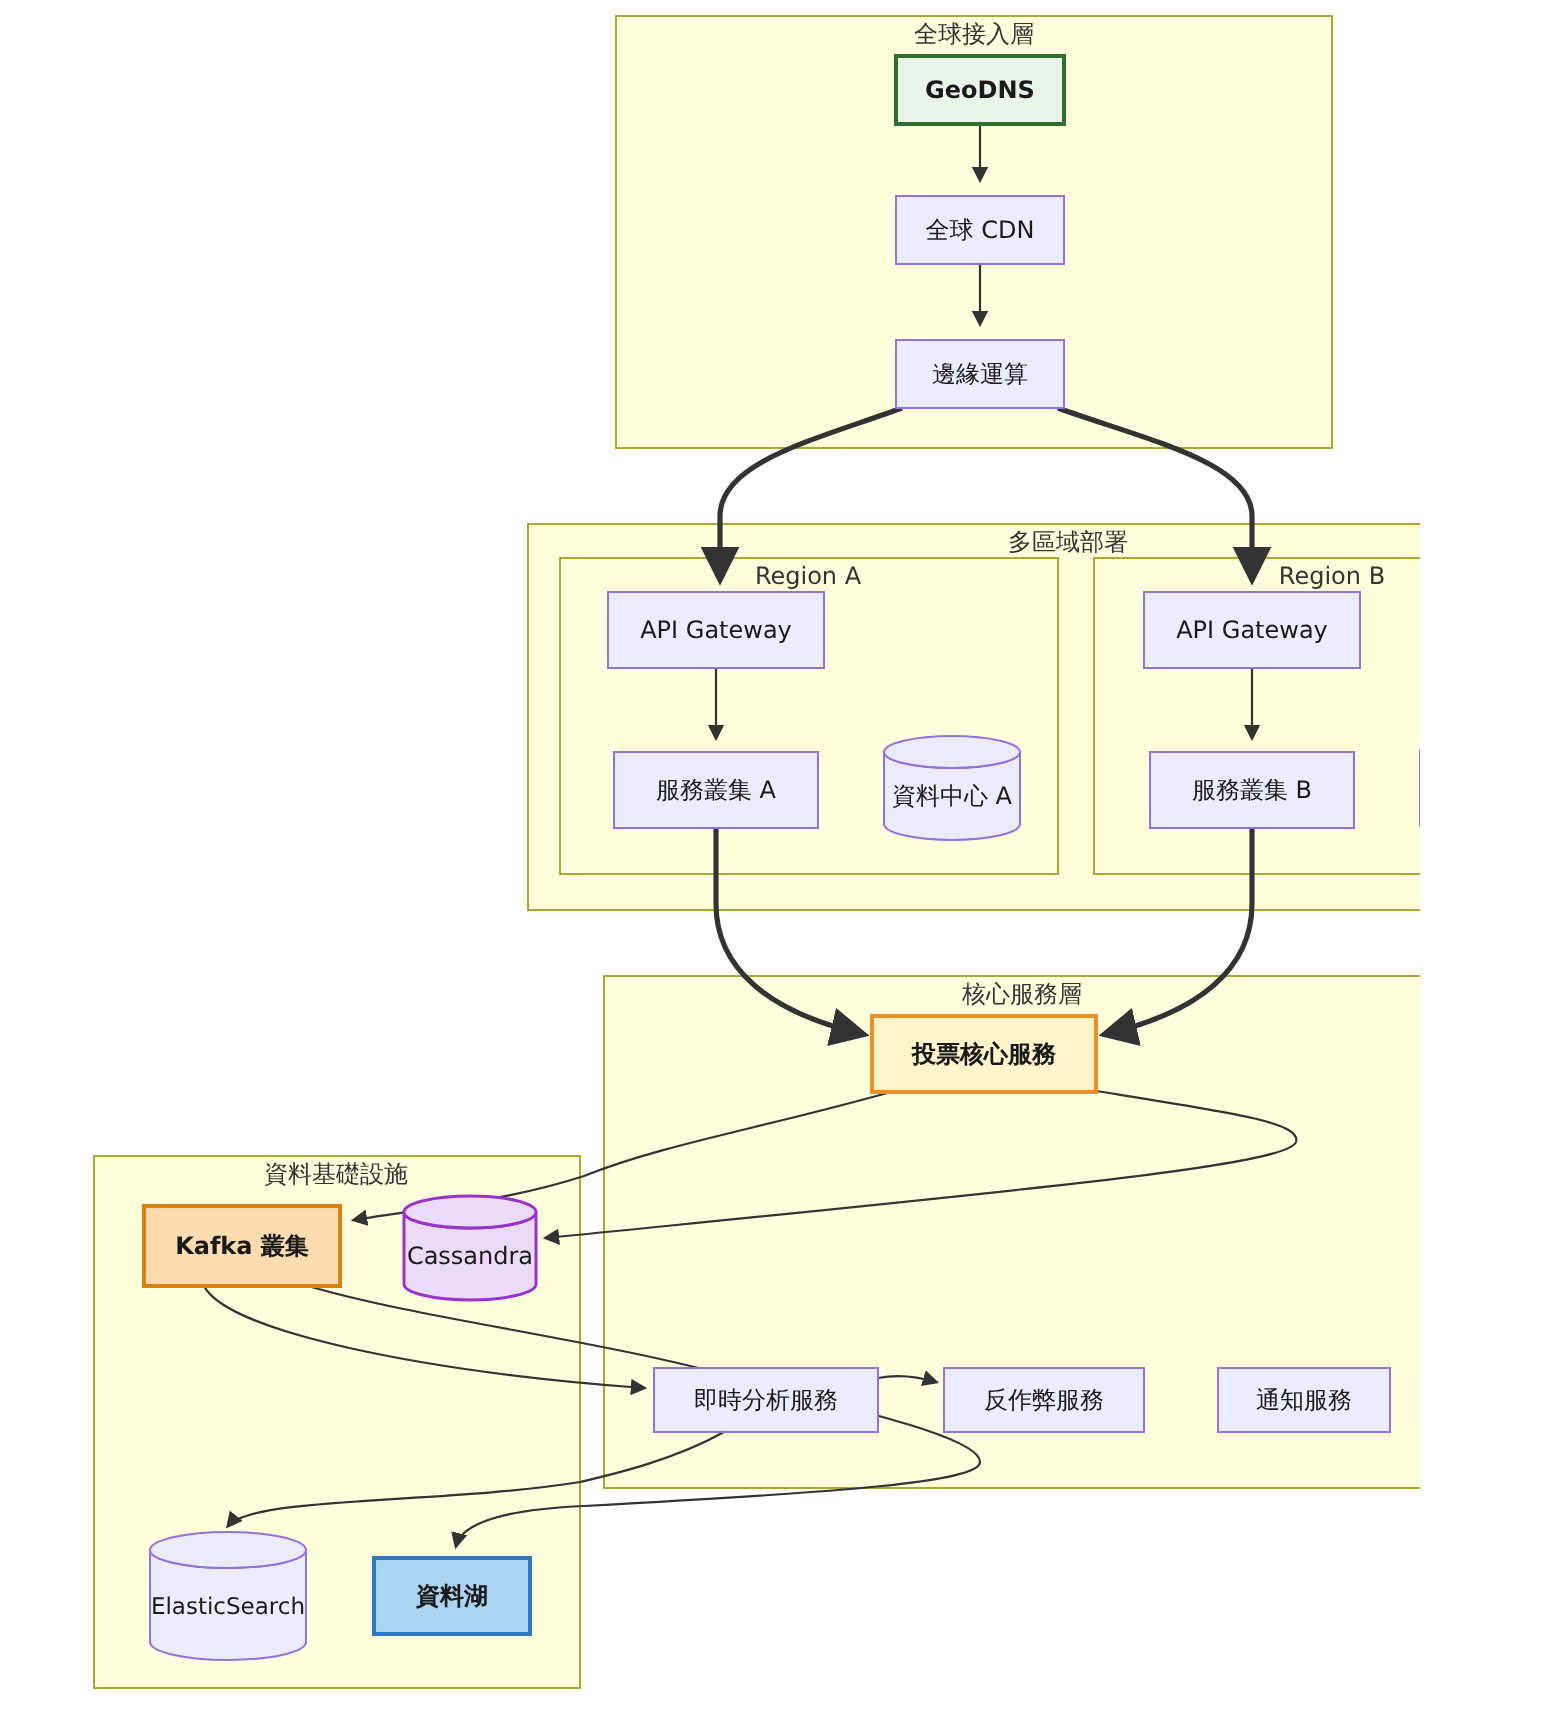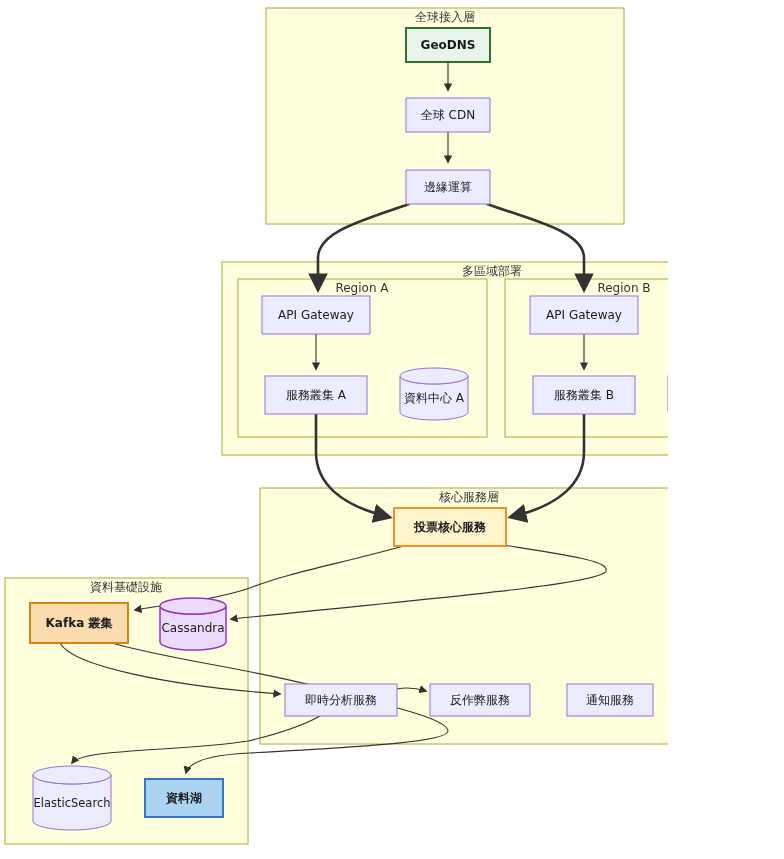--- a/index.html
+++ b/index.html
@@ -1,17 +1,17 @@
 <!DOCTYPE html>
 <html><head>
 <meta charset="utf-8">
 <style>
   html,body{margin:0;padding:0;background:#ffffff;}
   .stage{position:relative;width:668px;height:859px;background:#ffffff;overflow:hidden;
-         font-family:"DejaVu Sans","Liberation Sans",sans-serif;}
+         font-family:"DejaVu Sans","Liberation Sans",sans-serif;padding-left:42px;}
   svg text{font-family:"DejaVu Sans","Liberation Sans",sans-serif;font-size:12px;fill:#1a1a1a;}
   .sg      {fill:#ffffde;stroke:#aaaa33;stroke-width:1;}
   .sg-title{font-size:12px;fill:#333333;}
   .node    {fill:#ECECFF;stroke:#9370DB;stroke-width:1;}
   .cyl     {fill:#ECECFF;stroke:#9370DB;stroke-width:1;}
   .green   {fill:#e9f5e9;stroke:#2f6f2f;stroke-width:2;}
   .core    {fill:#fff5cd;stroke:#ef8f2a;stroke-width:2;}
   .kafka   {fill:#fbdcb0;stroke:#d9820f;stroke-width:2;}
   .cass    {fill:#eadcf8;stroke:#9a33cc;stroke-width:1.5;}
   .lake    {fill:#aad4f0;stroke:#2f7bbf;stroke-width:2;}

